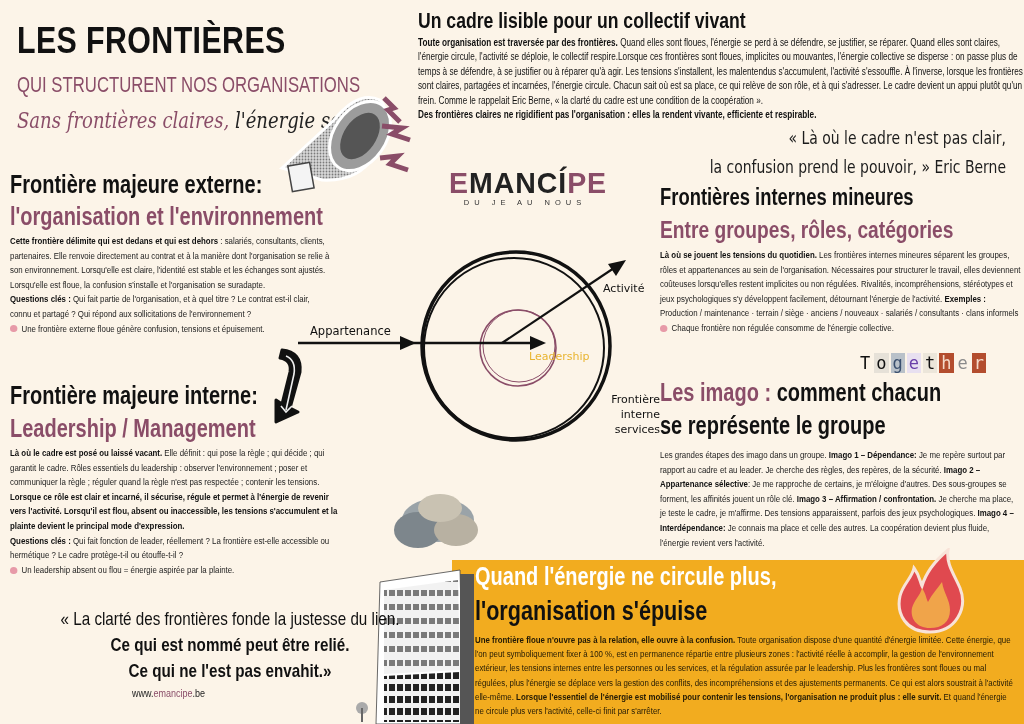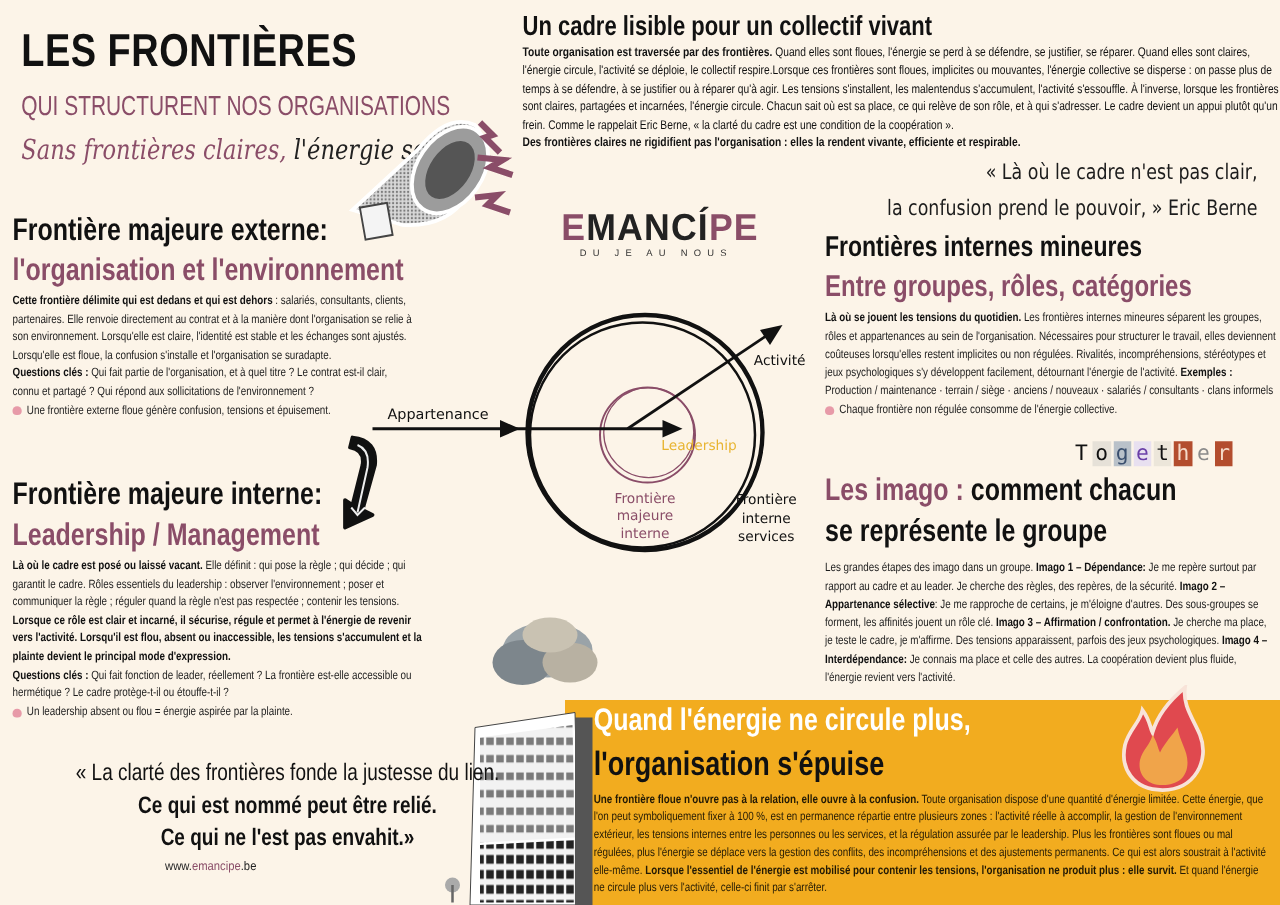--- a/index.html
+++ b/index.html
@@ -163,25 +163,21 @@
     <line x1="8" y1="113" x2="250" y2="113" stroke="#111" stroke-width="2.5"></line>
     <polygon points="110,106 126,113 110,120" fill="#111"></polygon>
     <polygon points="240,106 256,113 240,120" fill="#111"></polygon>
 
     <line x1="212" y1="113" x2="330" y2="34" stroke="#111" stroke-width="2.2"></line>
     <polygon points="336,30 318,34 326,46" fill="#111"></polygon>
   </svg>
   <div class="abs diag-label" style="left:20px; top:94px; font-size:11.5px;">Appartenance</div>
   <div class="abs diag-label" style="left:313px; top:52px;">Activité</div>
   <div class="abs diag-label" style="left:192px; top:120px; color:#e8b430;margin-left:47px;">Leadership</div>
-  <div class="abs diag-label" style="left:180px; top:162px; width:92px; text-align:center; color:#8a4d68; line-height:14px;">
-    <div>Frontière majeure</div>
-    <div>interne</div>
-  </div>
-  <div class="abs diag-label" style="left:288px; top:162px; width:70px; text-align:center; line-height:15px;">
+  <div class="abs diag-label" style="left:300px; top:162px; width:70px; text-align:right; line-height:15px;">
     <div>Frontière</div>
     <div>interne</div>
     <div>services</div>
   </div>
 </div>
 
 <div class="abs sec-h1" id="min-h1">Frontières internes mineures</div>
 <div class="abs sec-h2" id="min-h2">Entre groupes, rôles, catégories</div>
 <div class="abs body-txt" id="min-body">
   <b>Là où se jouent les tensions du quotidien.</b><span> Les frontières internes mineures séparent les groupes, rôles et appartenances au sein de l'organisation. Nécessaires pour structurer le travail, elles deviennent coûteuses lorsqu'elles restent implicites ou non régulées. Rivalités, incompréhensions, stéréotypes et jeux psychologiques s'y développent facilement, détournant l'énergie de l'activité. </span><b>Exemples :</b><span> Production / maintenance · terrain / siège · anciens / nouveaux · salariés / consultants · clans informels</span>

